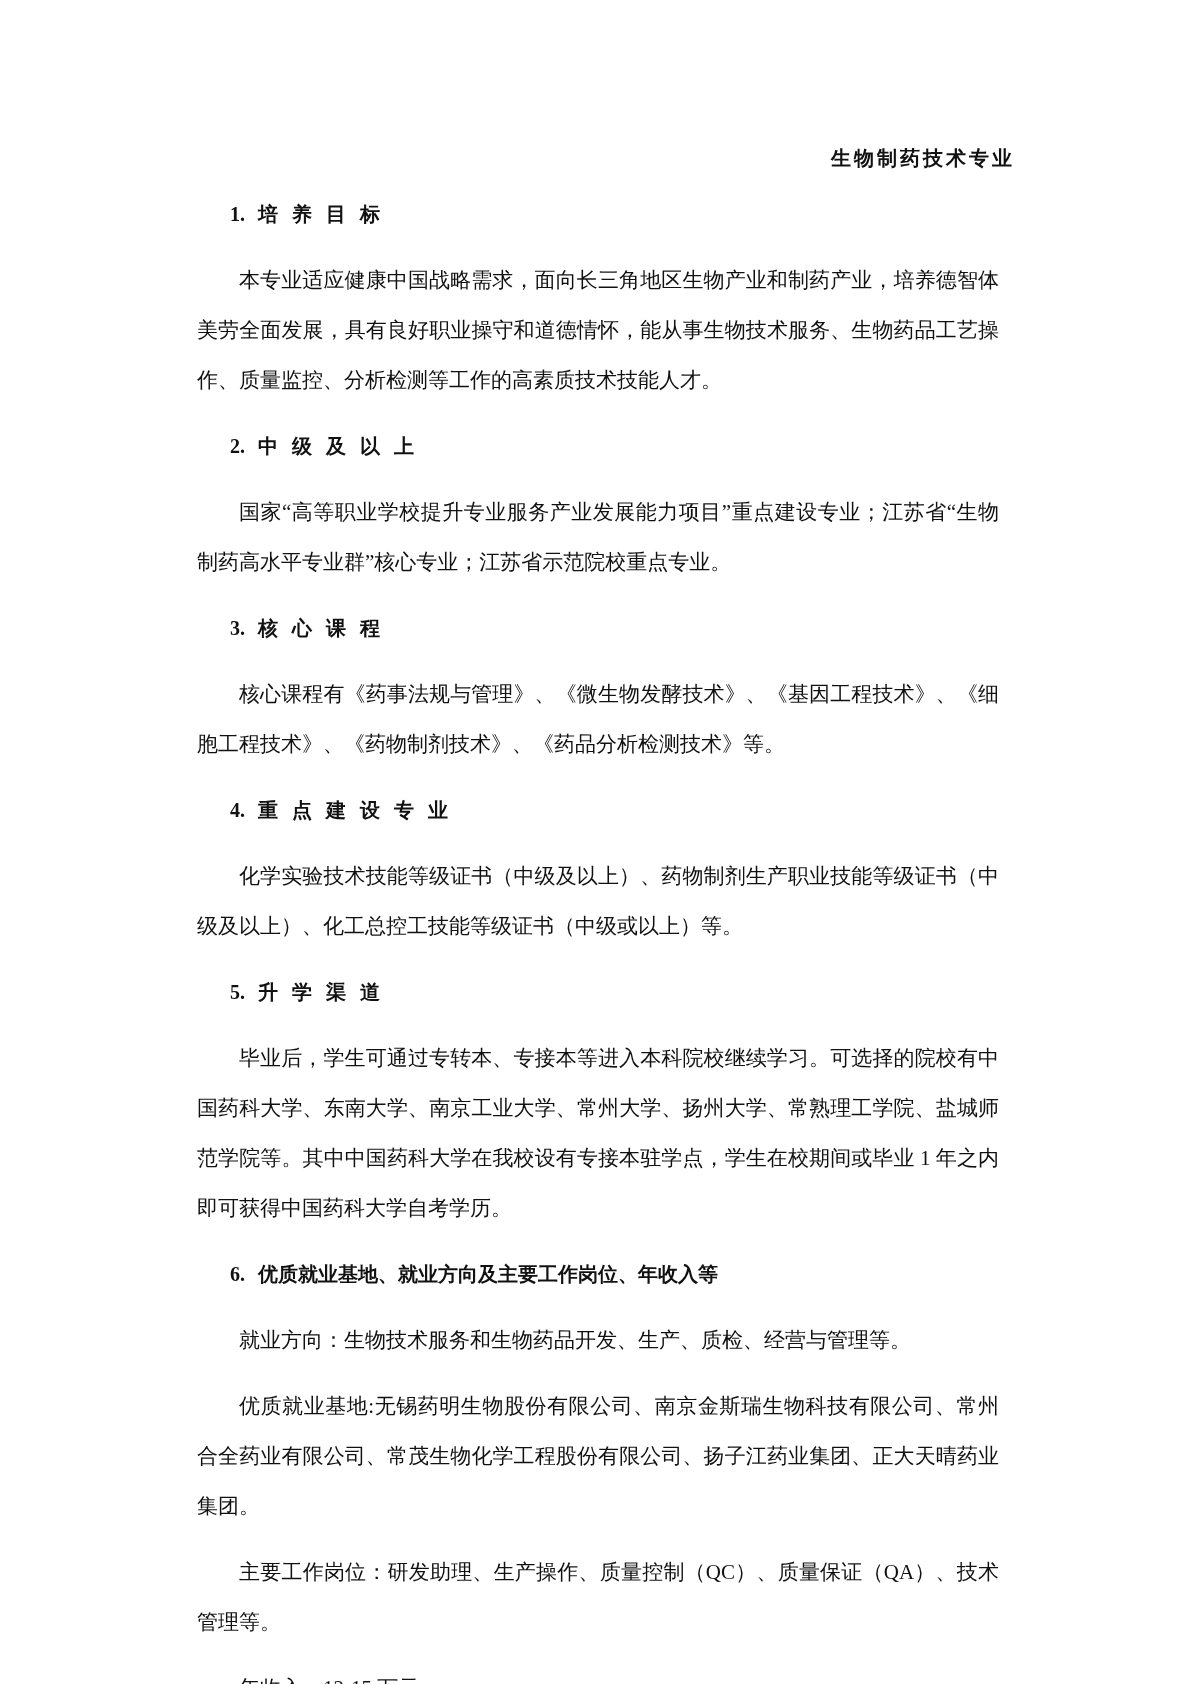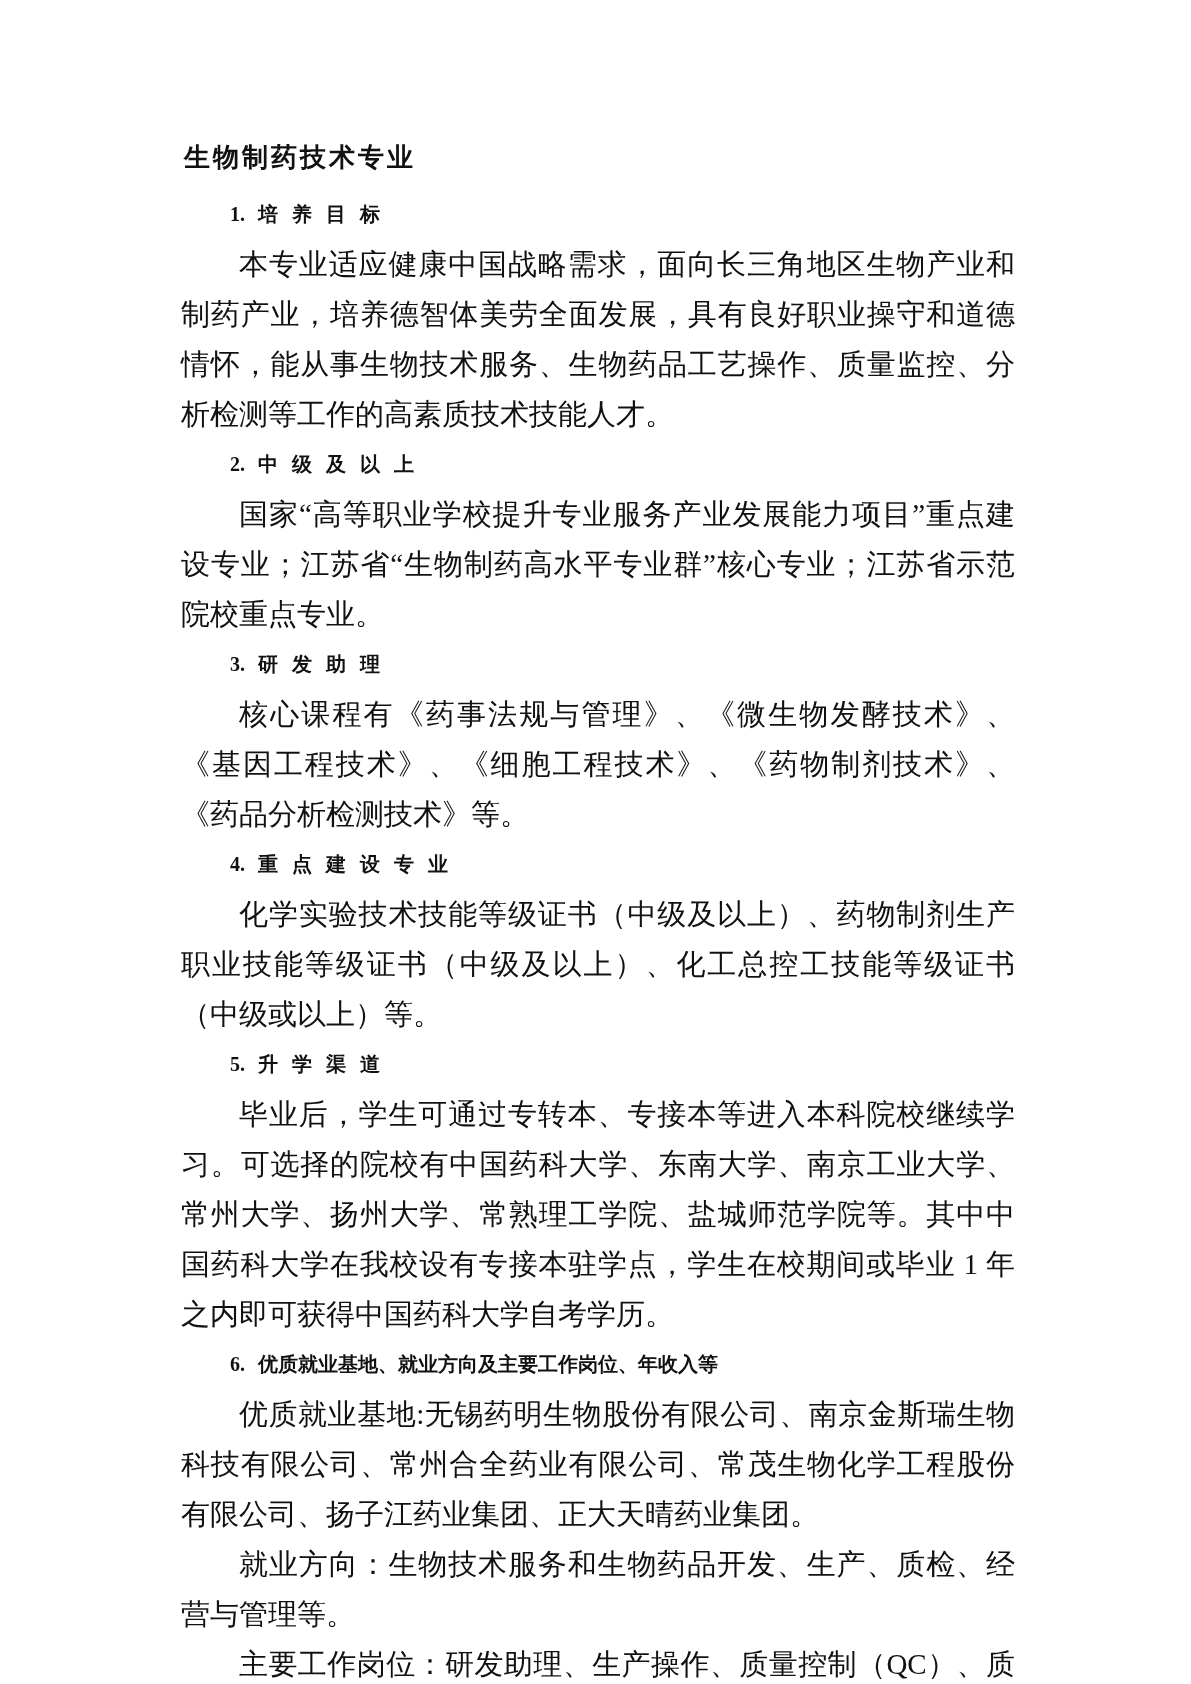--- a/index.html
+++ b/index.html
@@ -13,26 +13,26 @@
     height: 1684px;
     box-sizing: border-box;
     background: #ffffff;
     color: #111111;
     padding: 133px 176px 0 181px;
     overflow: hidden;
     font-family: "Liberation Serif", "DejaVu Serif", serif;
   }
   .doc-title {
     margin: 0 0 6px 0;
-    font-size: 26px;
+    font-size: 20px;
     font-weight: bold;
     line-height: 50px;
     letter-spacing: 3px;
     padding-left: 3px;
-    text-align: left;
+    text-align: right;
     white-space: nowrap;
   }
   .sec-h {
     margin: 0;
     padding-left: 49px;
     font-size: 20px;
     font-weight: bold;
     line-height: 50px;
     white-space: nowrap;
   }
@@ -41,49 +41,49 @@
     margin-right: 13px;
     letter-spacing: 0;
   }
   .sec-h .lab.wide {
     letter-spacing: 14px;
   }
   .sec-h .lab.tight {
     letter-spacing: 0;
   }
   .body-p {
-    margin: 0;
-    font-size: 29px;
+    margin: 16px;
+    font-size: 21px;
     line-height: 50px;
     text-align: justify;
     text-indent: 2em;
     word-break: normal;
   }
 </style>
 </head>
 <body>
 
 <div class="page">
 
   <h1 class="doc-title">生物制药技术专业</h1>
 
   <h2 class="sec-h"><span class="num">1.</span><span class="lab wide">培养目标</span></h2>
   <p class="body-p">本专业适应健康中国战略需求，面向长三角地区生物产业和制药产业，培养德智体美劳全面发展，具有良好职业操守和道德情怀，能从事生物技术服务、生物药品工艺操作、质量监控、分析检测等工作的高素质技术技能人才。</p>
 
   <h2 class="sec-h"><span class="num">2.</span><span class="lab wide">中级及以上</span></h2>
   <p class="body-p">国家“高等职业学校提升专业服务产业发展能力项目”重点建设专业；江苏省“生物制药高水平专业群”核心专业；江苏省示范院校重点专业。</p>
 
-  <h2 class="sec-h"><span class="num">3.</span><span class="lab wide">研发助理</span></h2>
+  <h2 class="sec-h"><span class="num">3.</span><span class="lab wide">核心课程</span></h2>
   <p class="body-p">核心课程有《药事法规与管理》、《微生物发酵技术》、《基因工程技术》、《细胞工程技术》、《药物制剂技术》、《药品分析检测技术》等。</p>
 
   <h2 class="sec-h"><span class="num">4.</span><span class="lab wide">重点建设专业</span></h2>
   <p class="body-p">化学实验技术技能等级证书（中级及以上）、药物制剂生产职业技能等级证书（中级及以上）、化工总控工技能等级证书（中级或以上）等。</p>
 
   <h2 class="sec-h"><span class="num">5.</span><span class="lab wide">升学渠道</span></h2>
   <p class="body-p">毕业后，学生可通过专转本、专接本等进入本科院校继续学习。可选择的院校有中国药科大学、东南大学、南京工业大学、常州大学、扬州大学、常熟理工学院、盐城师范学院等。其中中国药科大学在我校设有专接本驻学点，学生在校期间或毕业 1 年之内即可获得中国药科大学自考学历。</p>
 
   <h2 class="sec-h"><span class="num">6.</span><span class="lab tight">优质就业基地、就业方向及主要工作岗位、年收入等</span></h2>
+  <p class="body-p">就业方向：生物技术服务和生物药品开发、生产、质检、经营与管理等。</p>
   <p class="body-p">优质就业基地:无锡药明生物股份有限公司、南京金斯瑞生物科技有限公司、常州合全药业有限公司、常茂生物化学工程股份有限公司、扬子江药业集团、正大天晴药业集团。</p>
-  <p class="body-p">就业方向：生物技术服务和生物药品开发、生产、质检、经营与管理等。</p>
   <p class="body-p">主要工作岗位：研发助理、生产操作、质量控制（QC）、质量保证（QA）、技术管理等。</p>
   <p class="body-p">年收入：12-15 万元。</p>
 
 </div>
 
 </body></html>

